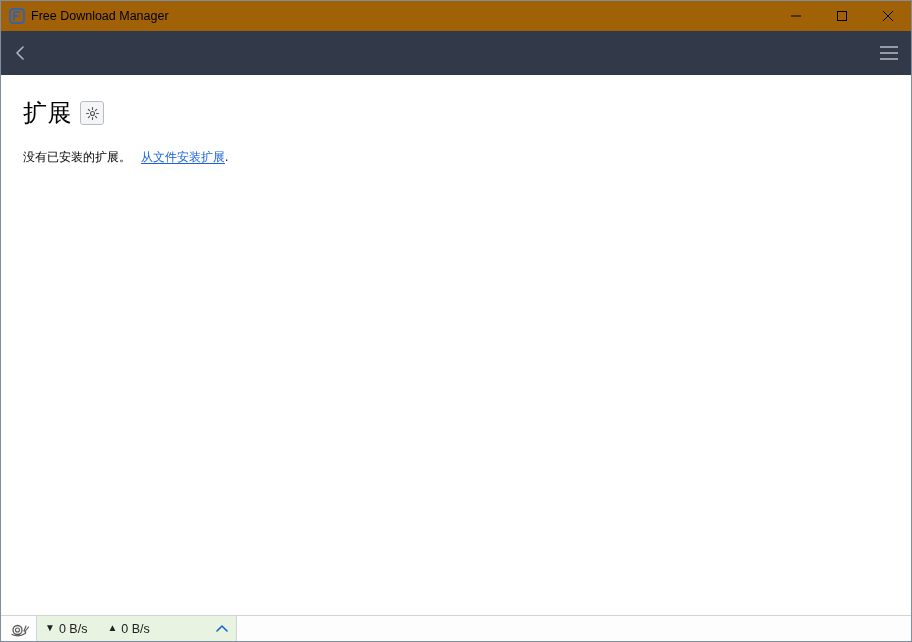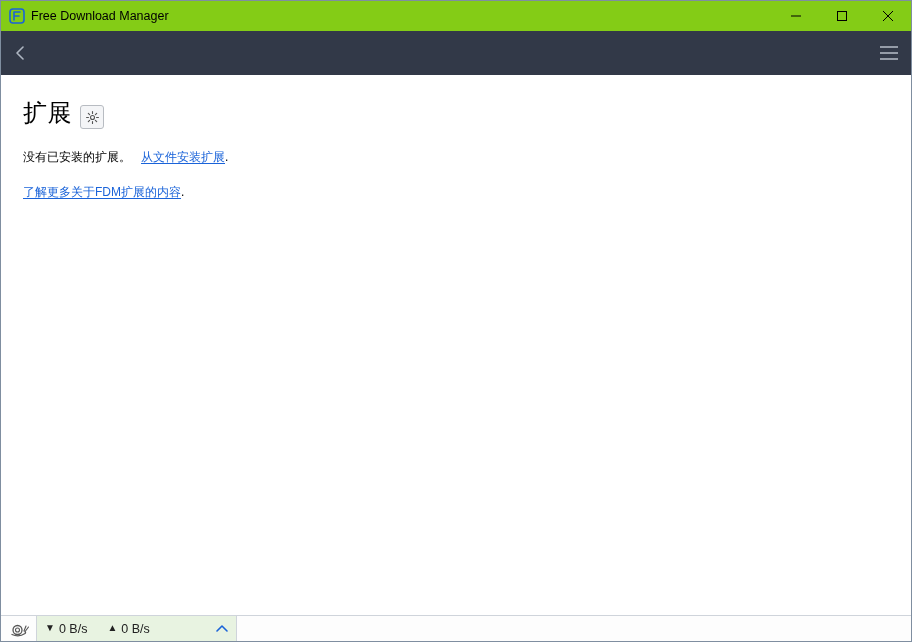--- a/index.html
+++ b/index.html
@@ -1,34 +1,34 @@
 <!DOCTYPE html>
 <html><head>
   <meta charset="utf-8">
   <style>
     * { margin: 0; padding: 0; box-sizing: border-box; }
     html, body { width: 912px; height: 642px; font-family: "Segoe UI", "Microsoft YaHei", Arial, sans-serif; font-size: 13px; overflow: hidden; }
     .window { width: 912px; height: 642px; border: 1px solid #7f8ea0; display: flex; flex-direction: column; background: #fff; }
 
     
-    .titlebar { height: 30px; background: #84cc16; display: flex; align-items: center; }
+    .titlebar { height: 30px; background: #a16207; display: flex; align-items: center; }
     .titlebar .app-icon { width: 16px; height: 16px; margin: 0 6px 0 8px; display:flex; align-items:center; justify-content:center; }
     .titlebar .title { flex: 0 0 auto; color: #000; font-size: 12.5px; }
     .titlebar .spacer { flex: 1 1 auto; }
     .win-btn { width: 46px; height: 30px; display: flex; align-items: center; justify-content: center; color: #000; }
 
     
     .toolbar { height: 44px; background: #323948; display: flex; align-items: center; color: #cfd4dc; }
     .tool-btn { width: 40px; height: 44px; display: flex; align-items: center; justify-content: center; color: #aeb6c2; }
     .tool-spacer { flex: 1 1 auto; }
     .menu-btn { width: 44px; height: 44px; display: flex; align-items: center; justify-content: center; color: #b6bdc8; }
 
     
     .content { flex: 1 1 auto; padding: 22px 22px 0 22px; overflow: auto; color: #000; }
-    .page-heading { display: flex; align-items: flex-end; gap: 8px; margin-bottom: 20px; }
+    .page-heading { display: flex; align-items: center; gap: 8px; margin-bottom: 20px; }
     .page-heading h1 { font-size: 24px; font-weight: 400; letter-spacing: 0.5px; }
     .gear-chip { width: 24px; height: 24px; border: 1px solid #b8bcc2; border-radius: 3px; display: flex; align-items: center; justify-content: center; background: #f4f5f7; }
     .para { font-size: 12px; margin-bottom: 18px; }
     a.link { color: #1a63d9; text-decoration: underline; text-underline-offset: 2px; }
 
     
     .statusbar { height: 26px; border-top: 1px solid #cfd4db; background: #fdfdfd; display: flex; align-items: stretch; font-size: 12.5px; color: #222; }
     .snail-cell { width: 36px; display:flex; align-items:center; justify-content:center; border-right:1px solid #cfd4db; color:#555;}
     .speed-cell { background: #e8f3e1; display: flex; align-items: center; padding: 0 8px; border-right: 1px solid #cfd4db; min-width: 200px; position: relative; }
     .speed-part { display: inline-flex; align-items: center; gap: 4px; margin-right: 20px; }
@@ -94,23 +94,20 @@
         </span>
       </div>
     </div>
 
     <p class="para">
       <span>没有已安装的扩展。</span>
       &nbsp;
       <a href="#" class="link">从文件安装扩展</a><span>.</span>
     </p>
 
-    <p class="para">
-      <a href="#" class="link">了解更多关于FDM扩展的内容</a><span>.</span>
-    </p>
   </div>
 
   <div class="statusbar">
     <div class="snail-cell">
       <span>
         <svg width="20" height="16" viewBox="0 0 20 16">
           <circle cx="8.5" cy="9" r="4.5" fill="none" stroke="#555" stroke-width="1.3"></circle>
           <circle cx="8.5" cy="9" r="2" fill="none" stroke="#555" stroke-width="1.1"></circle>
           <path d="M3 13.5 q7 3 13 -1 q1 -1 0 -2" fill="none" stroke="#555" stroke-width="1.3" stroke-linecap="round"></path>
           <path d="M15 10 l2 -5 M16.5 10 l3 -4" stroke="#555" stroke-width="1.1" stroke-linecap="round"></path>

